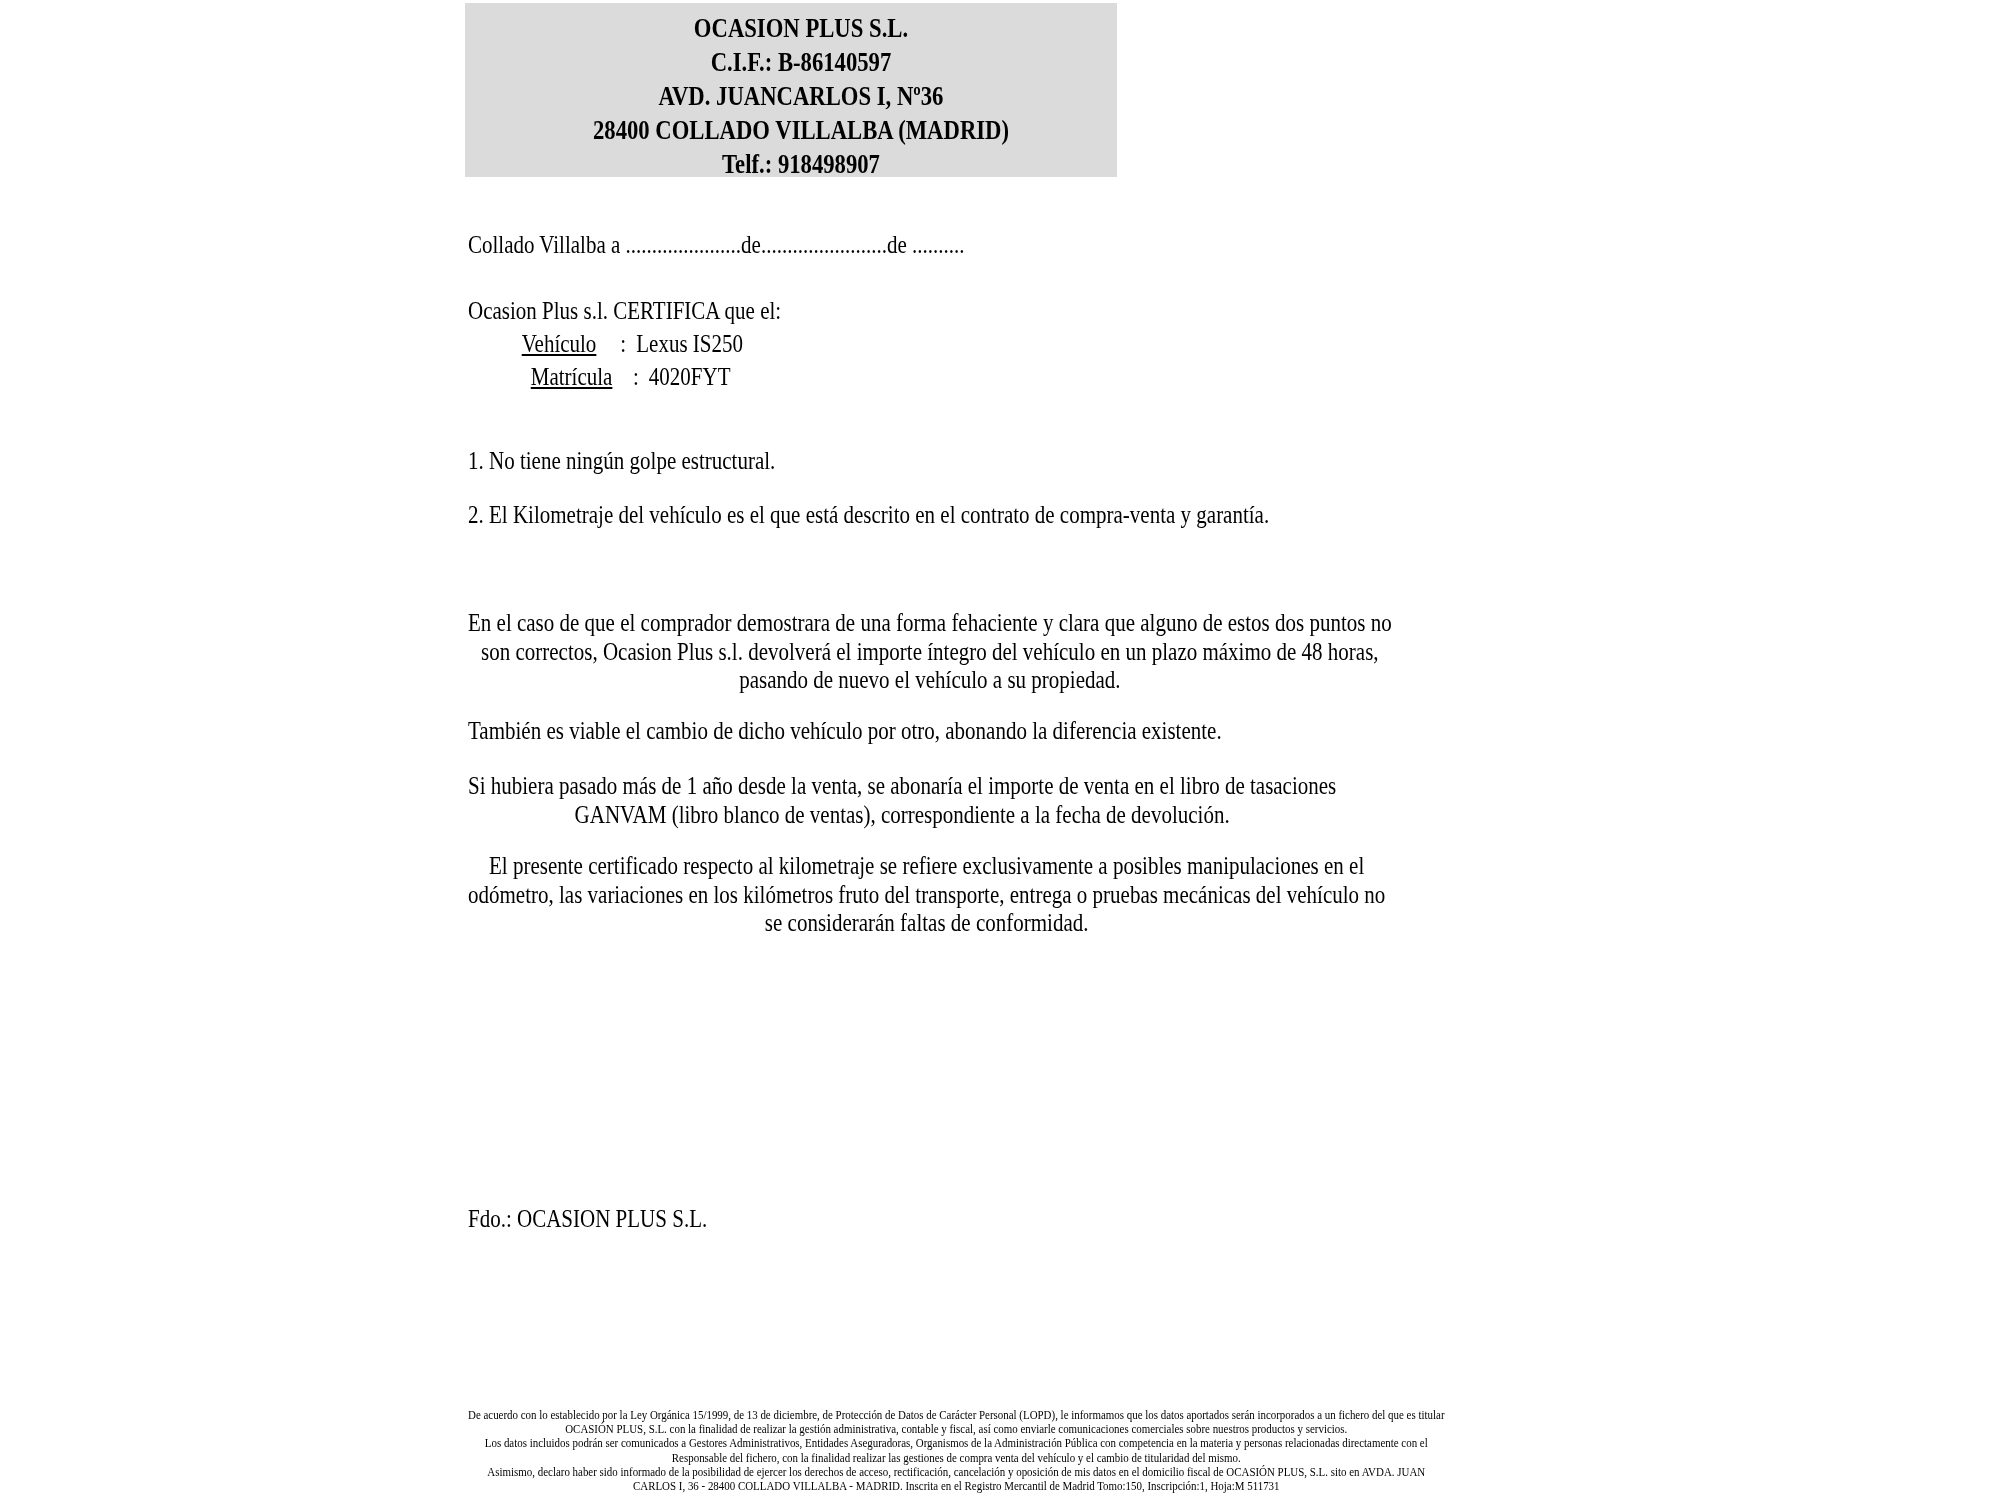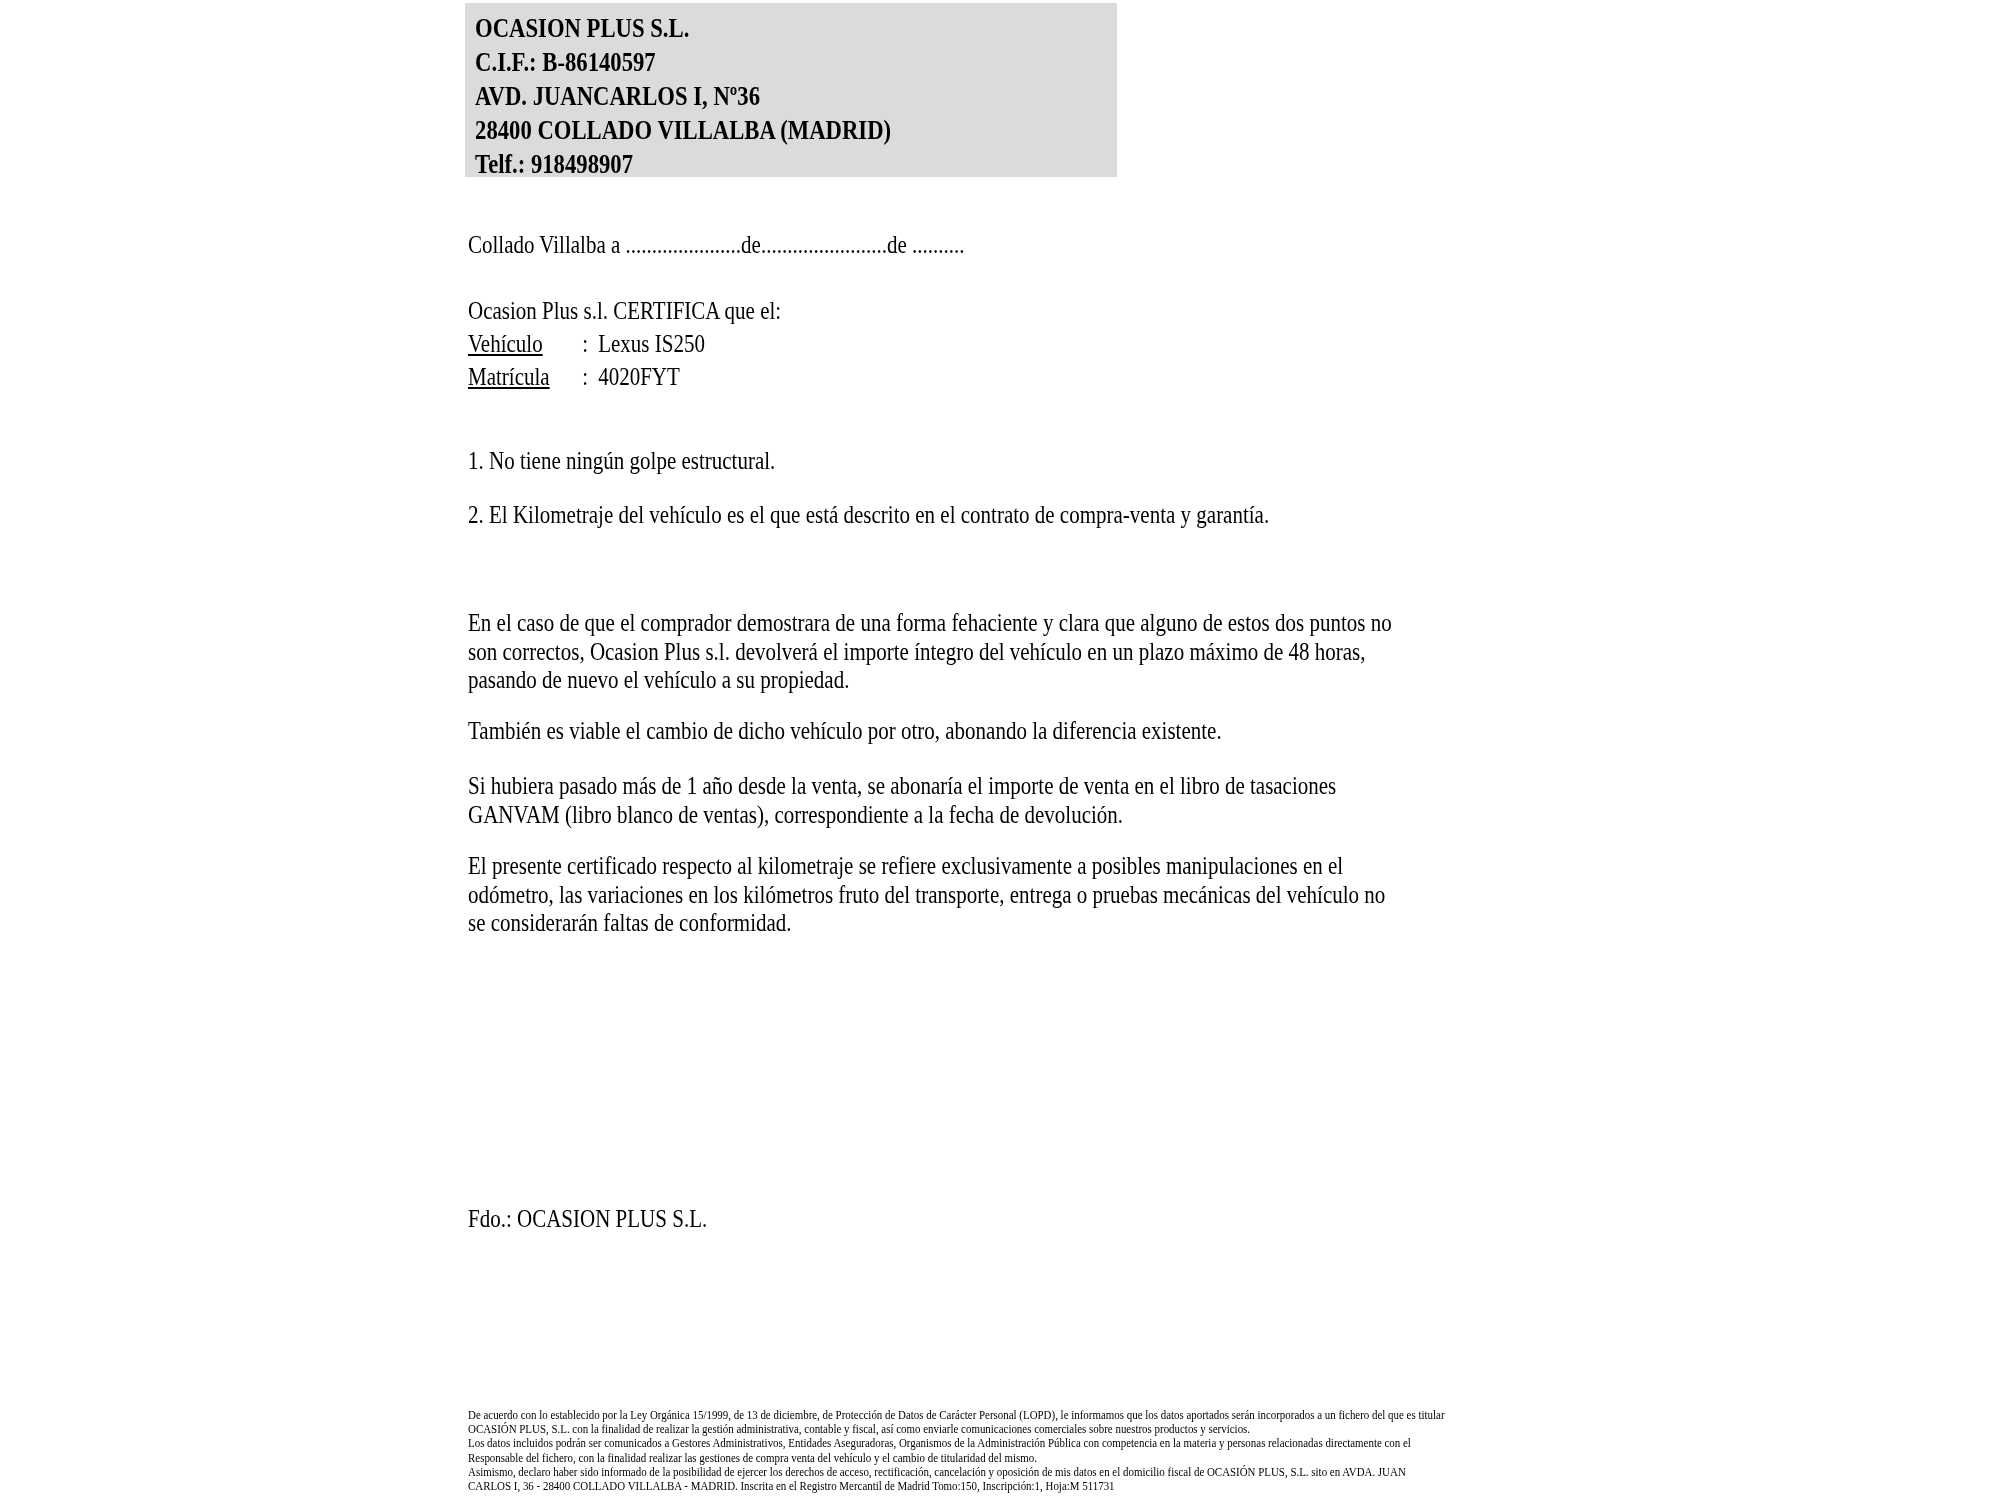--- a/index.html
+++ b/index.html
@@ -4,20 +4,21 @@
 <title>Document</title>
 <style>
   html,body { margin:0; padding:0; background:#ffffff; }
   .doc {
     position:relative;
     width:2000px; height:1500px;
     background:#ffffff;
     color:#000000;
     font-family:"Liberation Serif","DejaVu Serif",serif;
     overflow:hidden;
+    text-align:center;
   }
 
   
   .letterhead {
     position:absolute; left:465px; top:3px;
     width:652px; height:174px;
     background:#dbdbdb;
   }
   .letterhead-text {
     padding:8px 0 0 12px;

